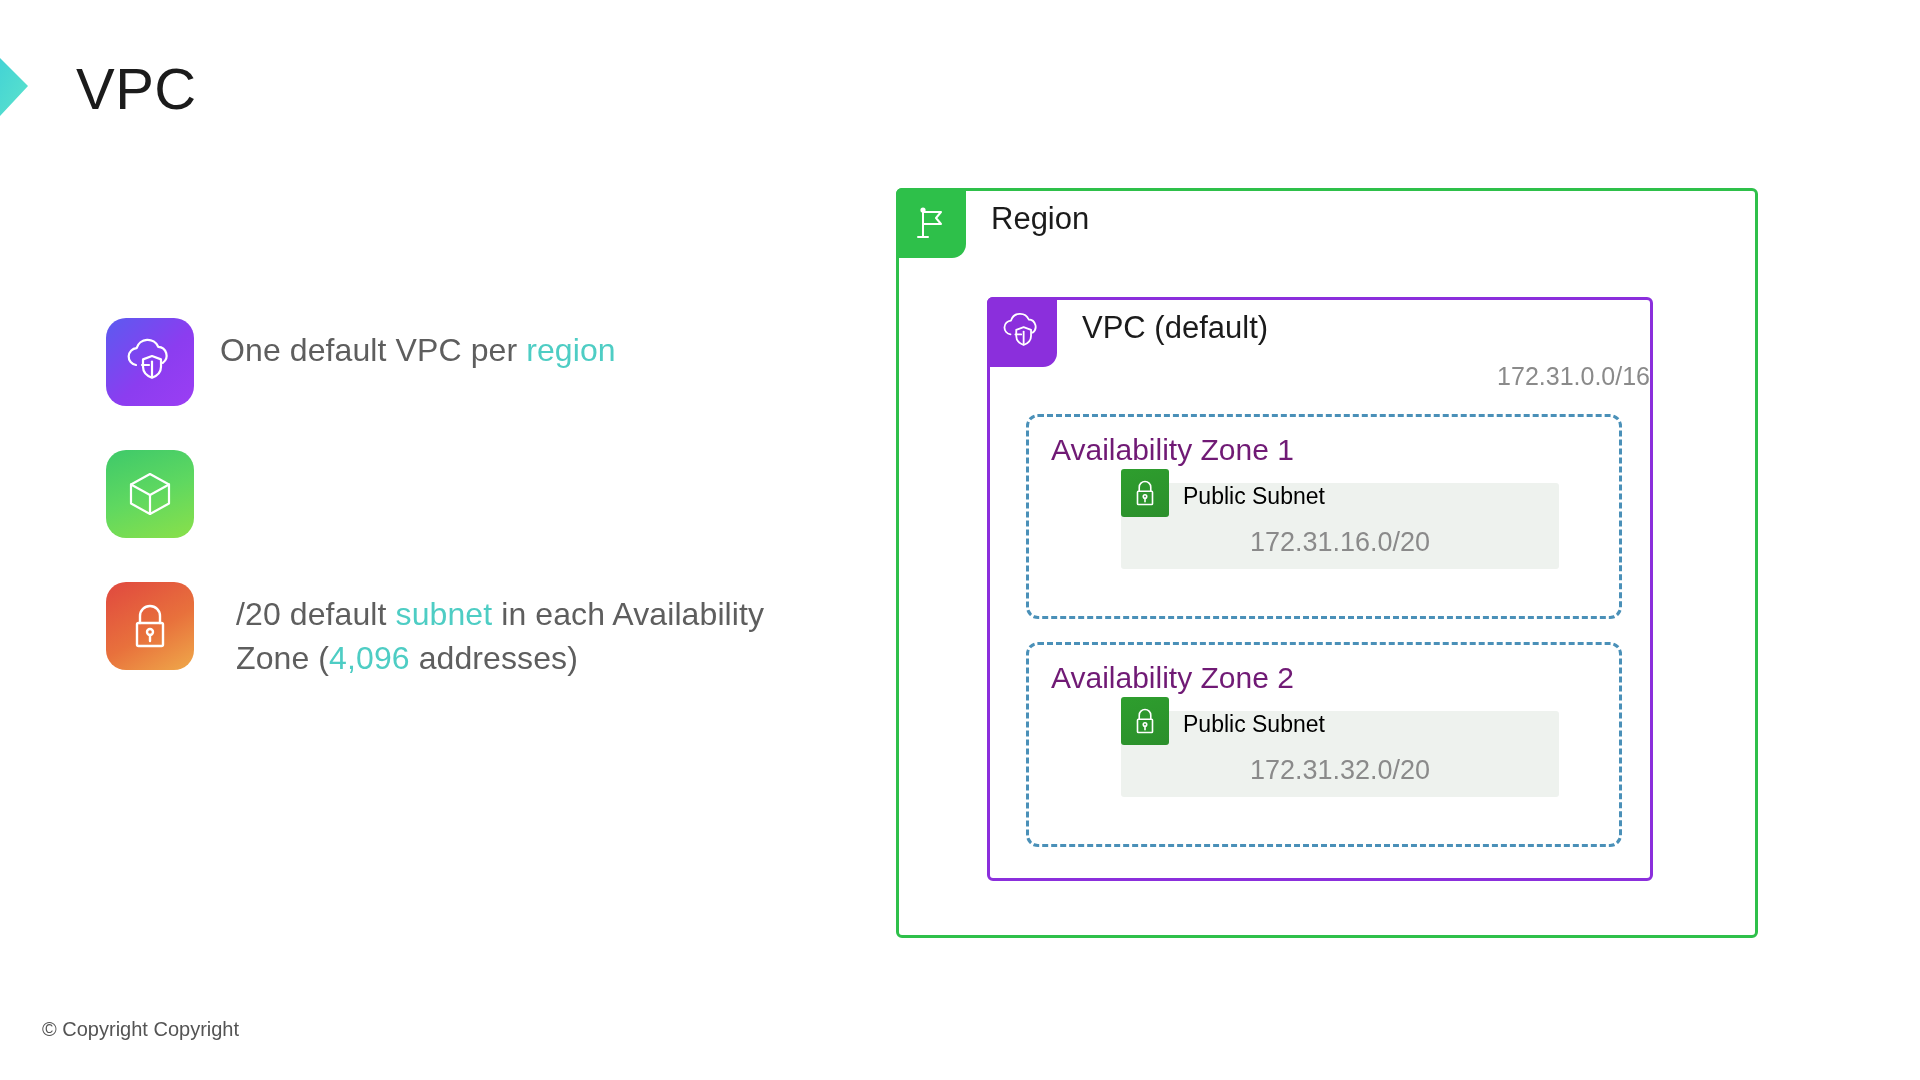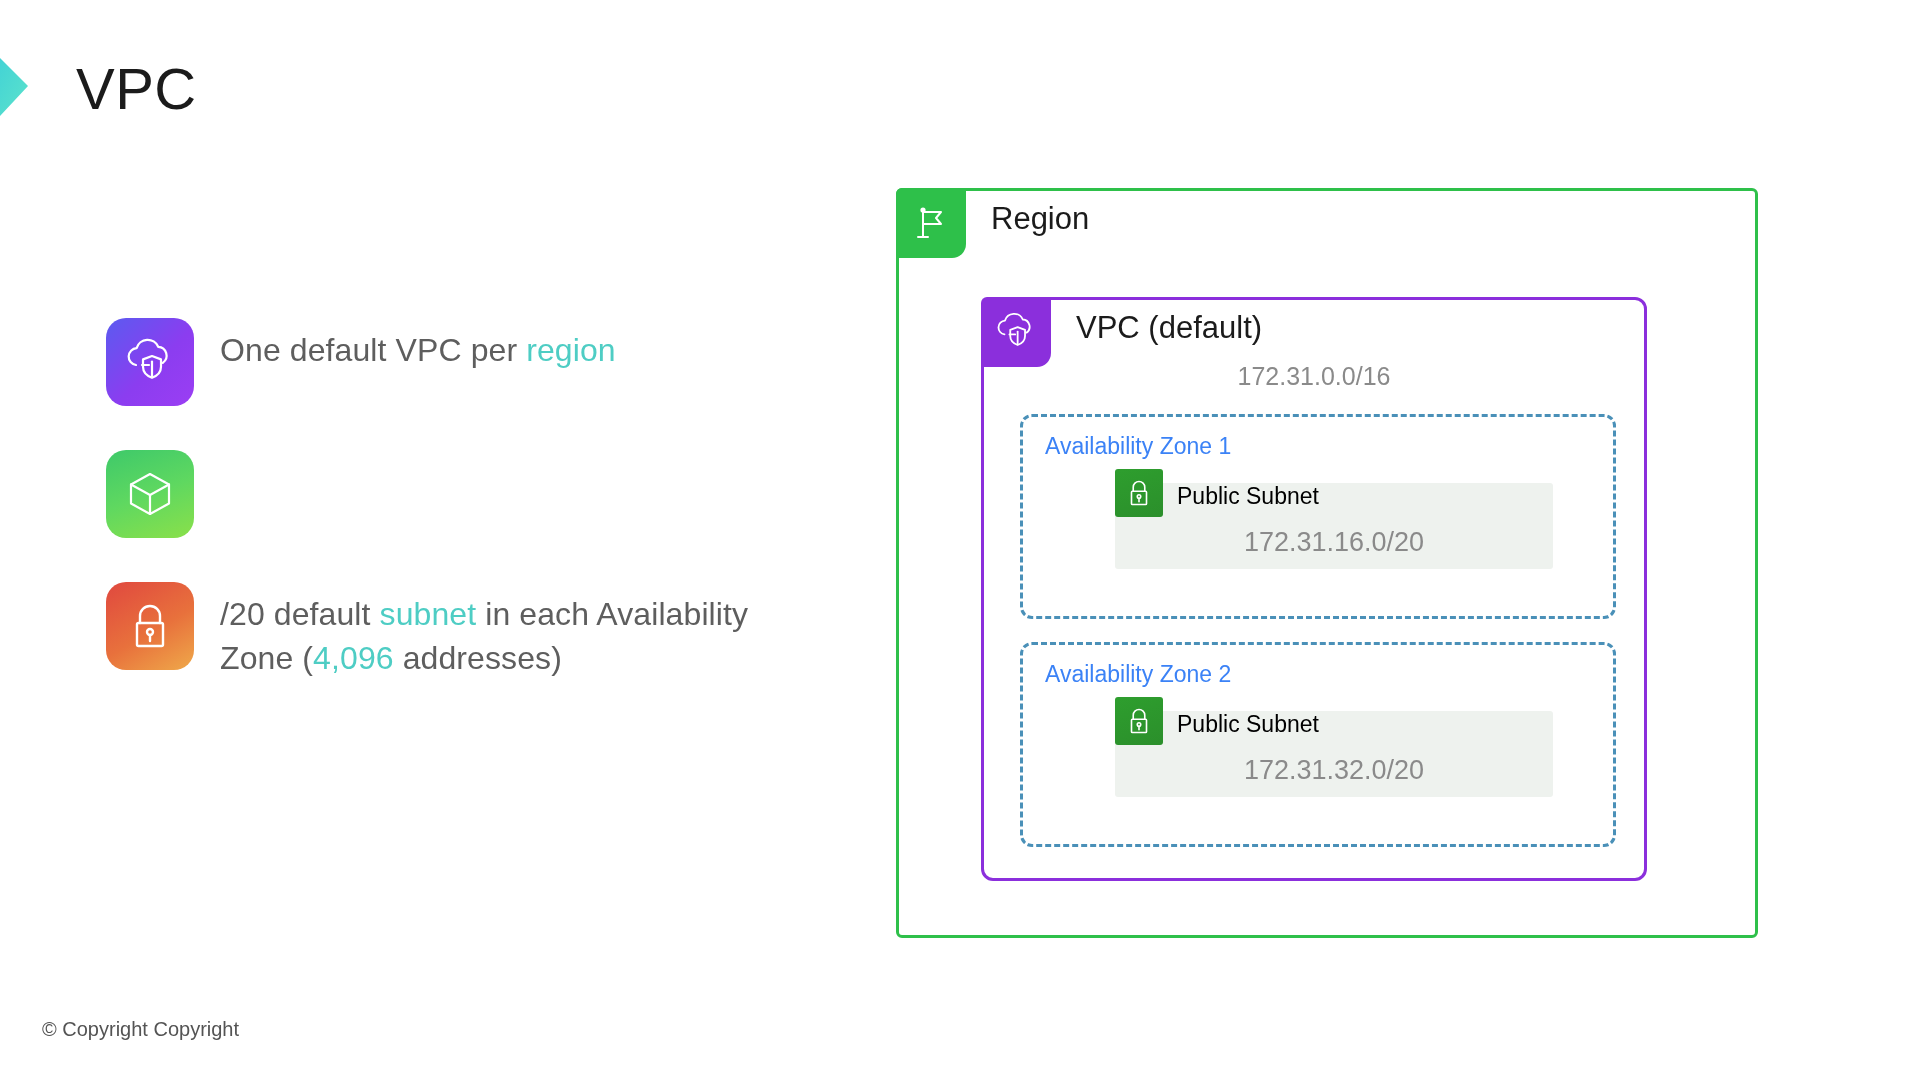--- a/index.html
+++ b/index.html
@@ -23,21 +23,21 @@
     font-size: 58px; font-weight: 400; color: #1b1b1b;
     letter-spacing: 0.5px; line-height: 1;
   }
 
   
   .bullets {
     position: absolute; left: 106px; top: 318px;
     width: 720px;
   }
   .bullet { display: flex; align-items: flex-start; margin-bottom: 44px; }
-  .bullet:last-child { margin-bottom: 8px; }
+  .bullet:last-child { margin-bottom: 8px; gap: 16px; }
 
   .bullet-icon {
     flex: 0 0 auto;
     width: 88px; height: 88px;
     border-radius: 20px;
     display: flex; align-items: center; justify-content: center;
     margin-right: 26px;
   }
   .ic-cloudshield { background: linear-gradient(135deg,#5b5bf0 0%, #8b3df0 55%, #9b3ef3 100%); }
   .ic-cube       { background: linear-gradient(160deg,#3ec96a 0%, #5fd860 50%, #8ae04a 100%); }
@@ -63,49 +63,49 @@
     display: flex; align-items: center; justify-content: center;
   }
   .badge-region { background: #2ec04a; border-radius: 6px 0 14px 0; }
   .region-label {
     position: absolute; left: 92px; top: 10px;
     font-size: 31px; color: #1b1b1b; font-weight: 400;
   }
 
   
   .vpc-box {
-    position: absolute; left: 82px; top: 106px;
+    position: absolute; left: 88px; top: 106px;
     width: 666px; height: 584px;
     border: 3px solid #8b2fdc;
-    border-radius: 12px;
+    border-radius: 6px;
     background: #ffffff;
   }
   .badge-vpc { background: #8b2fdc; border-radius: 6px 0 14px 0; }
   .vpc-label {
     position: absolute; left: 92px; top: 10px;
     font-size: 31px; color: #1b1b1b; font-weight: 400;
   }
   .vpc-cidr {
     position: absolute; left: 0; right: 0; top: 62px;
-    text-align: center; font-size: 25px; color: #8a8a8a;
+    text-align: right; font-size: 25px; color: #8a8a8a;
   }
 
   
   .az-box {
     position: absolute; left: 36px;
     width: 596px; height: 205px;
     border: 3px dashed #4a90b8;
     border-radius: 12px;
     background: transparent;
   }
   .az-1 { top: 114px; }
   .az-2 { top: 342px; }
   .az-label {
     position: absolute; left: 22px; top: 16px;
-    font-size: 23px; color: #3b82f6;
+    font-size: 30px; color: #701a75;
   }
 
   
   .subnet {
     position: absolute; left: 92px; top: 66px;
     width: 438px; height: 86px;
     background: #eef2ee;
     border-radius: 3px;
   }
   .subnet-badge {

